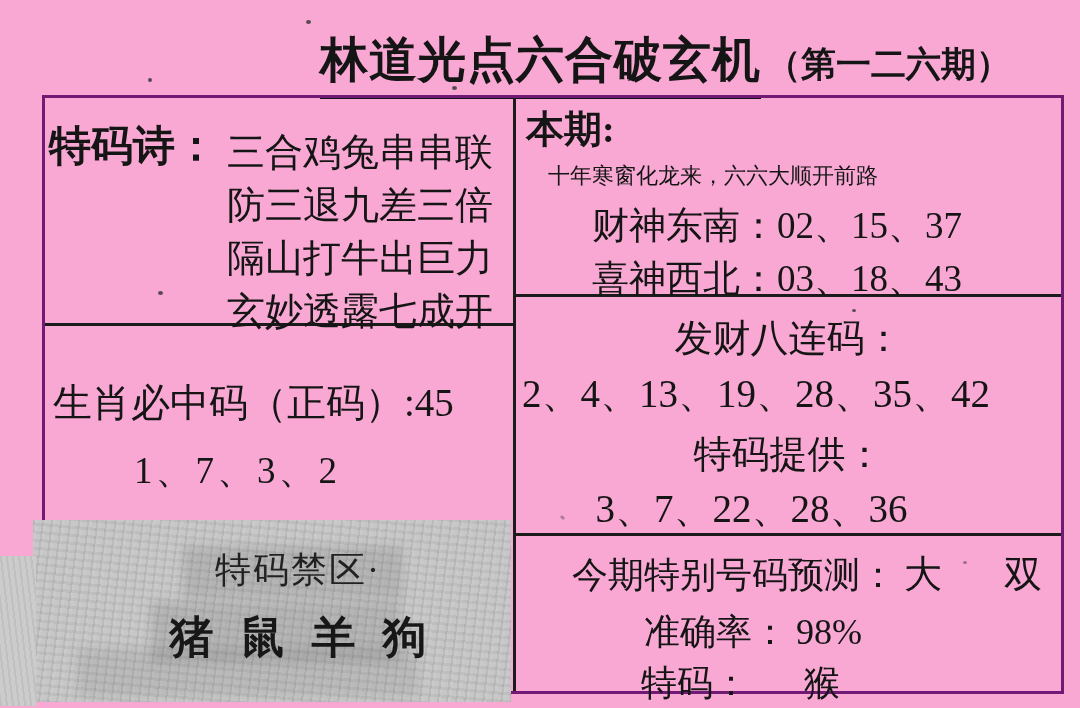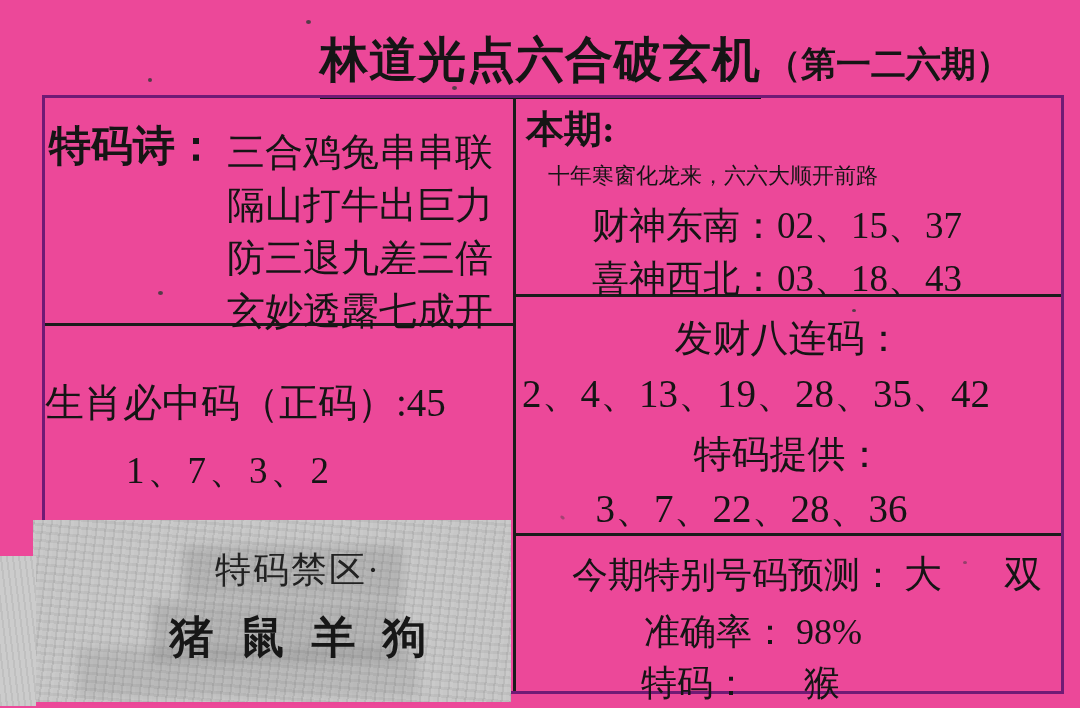--- a/index.html
+++ b/index.html
@@ -1,19 +1,19 @@
 <!DOCTYPE html>
 <html><head>
 <meta charset="utf-8">
 <style>
   html, body { margin: 0; padding: 0; background: #e8e8e8; }
   .page {
     position: relative;
     width: 1080px; height: 708px;
-    background: #ec4899;
+    background: #f9a8d4;
     overflow: hidden;
     font-family: "Liberation Serif", "DejaVu Serif", serif;
     color: #151515;
   }
   
   .title {
     position: absolute; left: 320px; top: 28px;
     display: flex; align-items: baseline; white-space: nowrap;
   }
   .title-main {
@@ -35,21 +35,21 @@
 
   
   .cell-poem {
     position: absolute; left: 0; top: 0; width: 468px; height: 225px;
     display: flex; align-items: flex-start; padding: 20px 0 0 4px; box-sizing: border-box;
   }
   .poem-label { font-size: 42px; font-weight: 600; white-space: nowrap; }
   .poem-lines { margin-left: 10px; margin-top: 8px; font-size: 38px; line-height: 53px; white-space: nowrap; }
 
   .cell-zodiac {
-    position: absolute; left: 0; top: 228px; width: 420px; height: 192px;
+    position: absolute; left: 8px; top: 228px; width: 420px; height: 192px;
     text-align: center; padding-right: 52px; box-sizing: border-box;
   }
   .zodiac-l1 { margin-top: 50px; font-size: 39px; white-space: nowrap; }
   .zodiac-l2 { margin-top: 16px; font-size: 37px; letter-spacing: 3px; }
 
   
   .gray-block {
     position: absolute; left: -12px; top: 422px; width: 478px; height: 182px;
     z-index: 3;
     background:
@@ -114,22 +114,22 @@
   <div class="table">
     <div class="vdiv"></div>
     <div class="hl-left"></div>
     <div class="hl-r1"></div>
     <div class="hl-r2"></div>
 
     <div class="cell-poem">
       <span class="poem-label">特码诗：</span>
       <div class="poem-lines">
         <div>三合鸡兔串串联</div>
+        <div>防三退九差三倍</div>
         <div>隔山打牛出巨力</div>
-        <div>防三退九差三倍</div>
         <div>玄妙透露七成开</div>
       </div>
     </div>
 
     <div class="cell-zodiac">
       <div class="zodiac-l1">生肖必中码（正码）:45</div>
       <div class="zodiac-l2">1、7、3、2</div>
     </div>
 
     <div class="gray-block">

